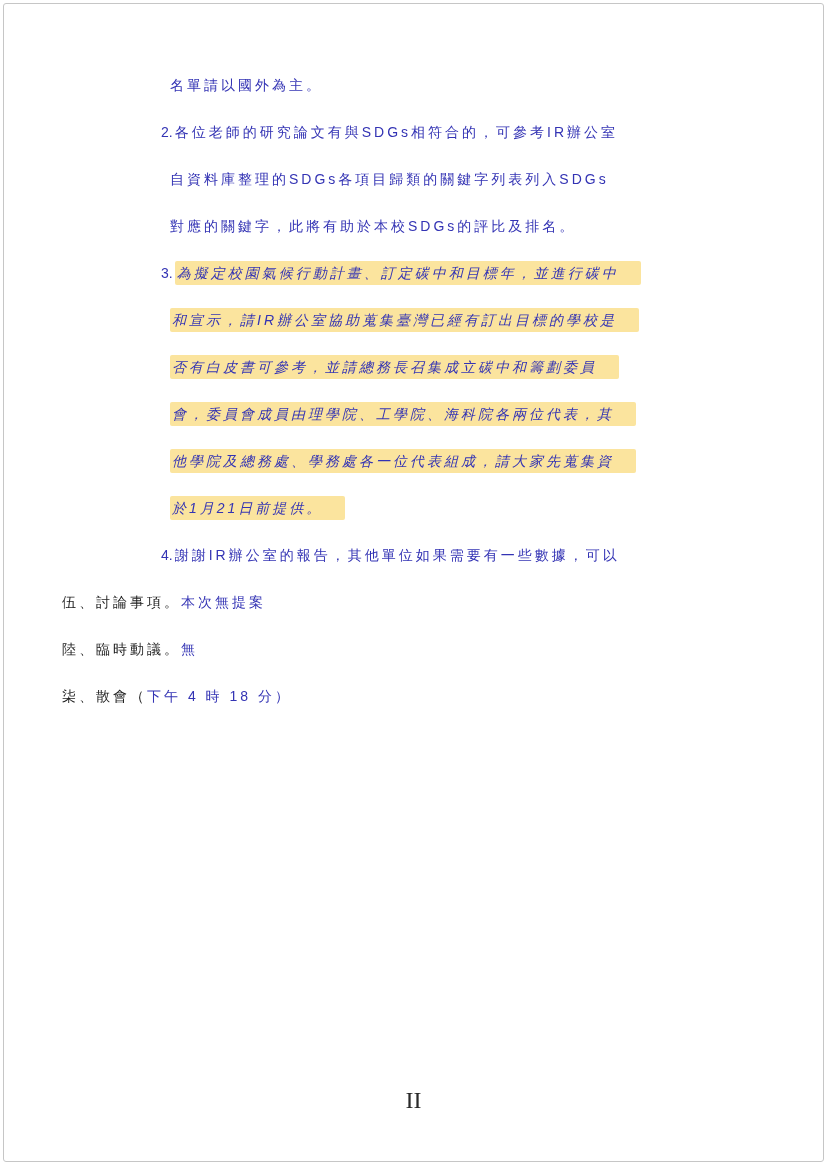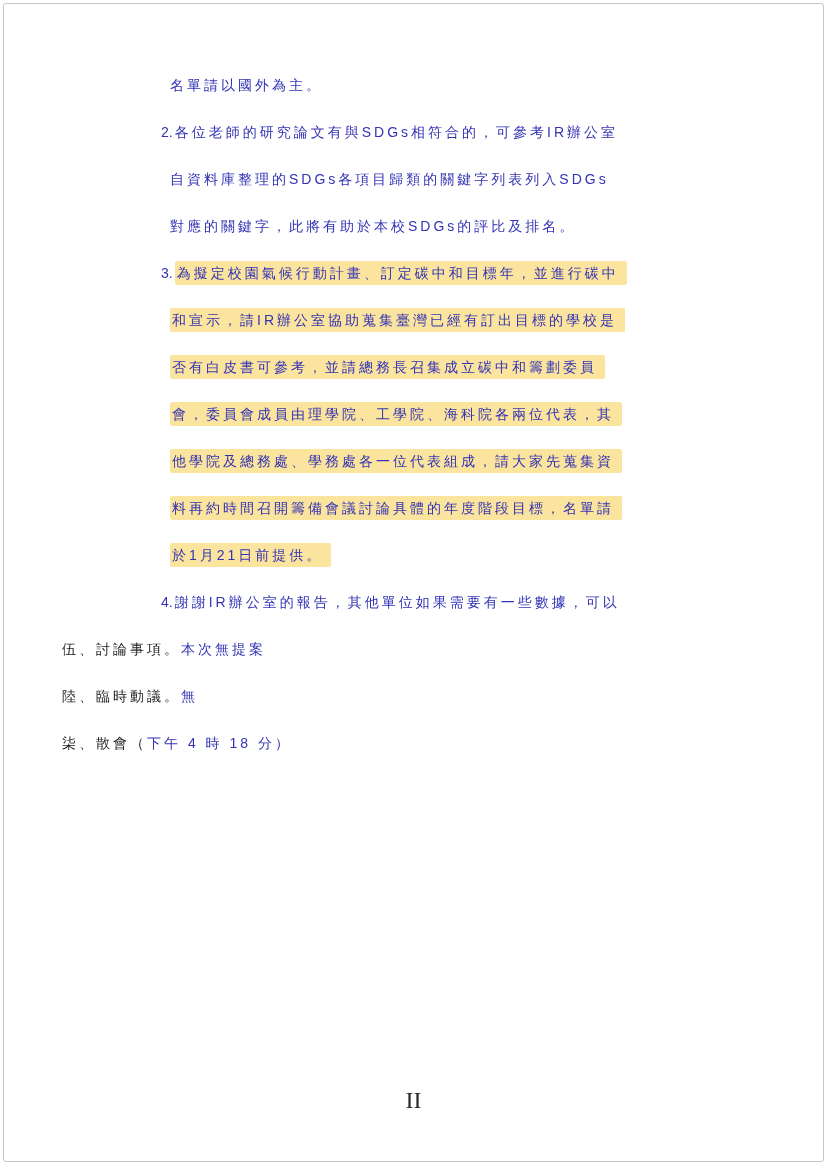--- a/index.html
+++ b/index.html
@@ -36,22 +36,23 @@
     line-height: 47px;
   }
   .line { white-space: nowrap; }
   .lead-line  { padding-left: 170px; }
   .item-first { padding-left: 145px; margin-left: 16px; }
   .item-cont  { padding-left: 170px; }
   .section-line { padding-left: 62px; }
   .num { letter-spacing: 0; padding-right: 2px; }
   .hl {
     background: var(--highlight);
-    padding: 4px 8px 4px 2px;
+    padding: 4px 22px 4px 2px;
     border-radius: 2px;
+    font-style: italic;
   }
   .black-text { color: var(--text-black); }
   .blue-text  { color: var(--text-blue); }
   .page-number {
     position: absolute;
     top: 1087px; left: 0; width: 100%;
     text-align: center;
     font-family: "Liberation Serif", "DejaVu Serif", serif;
     font-size: 24px;
     color: #2a2a2a;
@@ -92,23 +93,20 @@
       <div class="line item-cont">
         <span class="hl">否有白皮書可參考，並請總務長召集成立碳中和籌劃委員</span>
       </div>
       <div class="line item-cont">
         <span class="hl">會，委員會成員由理學院、工學院、海科院各兩位代表，其</span>
       </div>
       <div class="line item-cont">
         <span class="hl">他學院及總務處、學務處各一位代表組成，請大家先蒐集資</span>
       </div>
       <div class="line item-cont">
-        <span class="hl">料再約時間召開籌備會議討論具體的年度階段目標，名單請</span>
-      </div>
-      <div class="line item-cont">
         <span class="hl">於1月21日前提供。</span>
       </div>
     </div>
 
     <div>
       <div class="line item-first">
         <span class="num">4.</span><span>謝謝IR辦公室的報告，其他單位如果需要有一些數據，可以</span>
       </div>
     </div>
 

